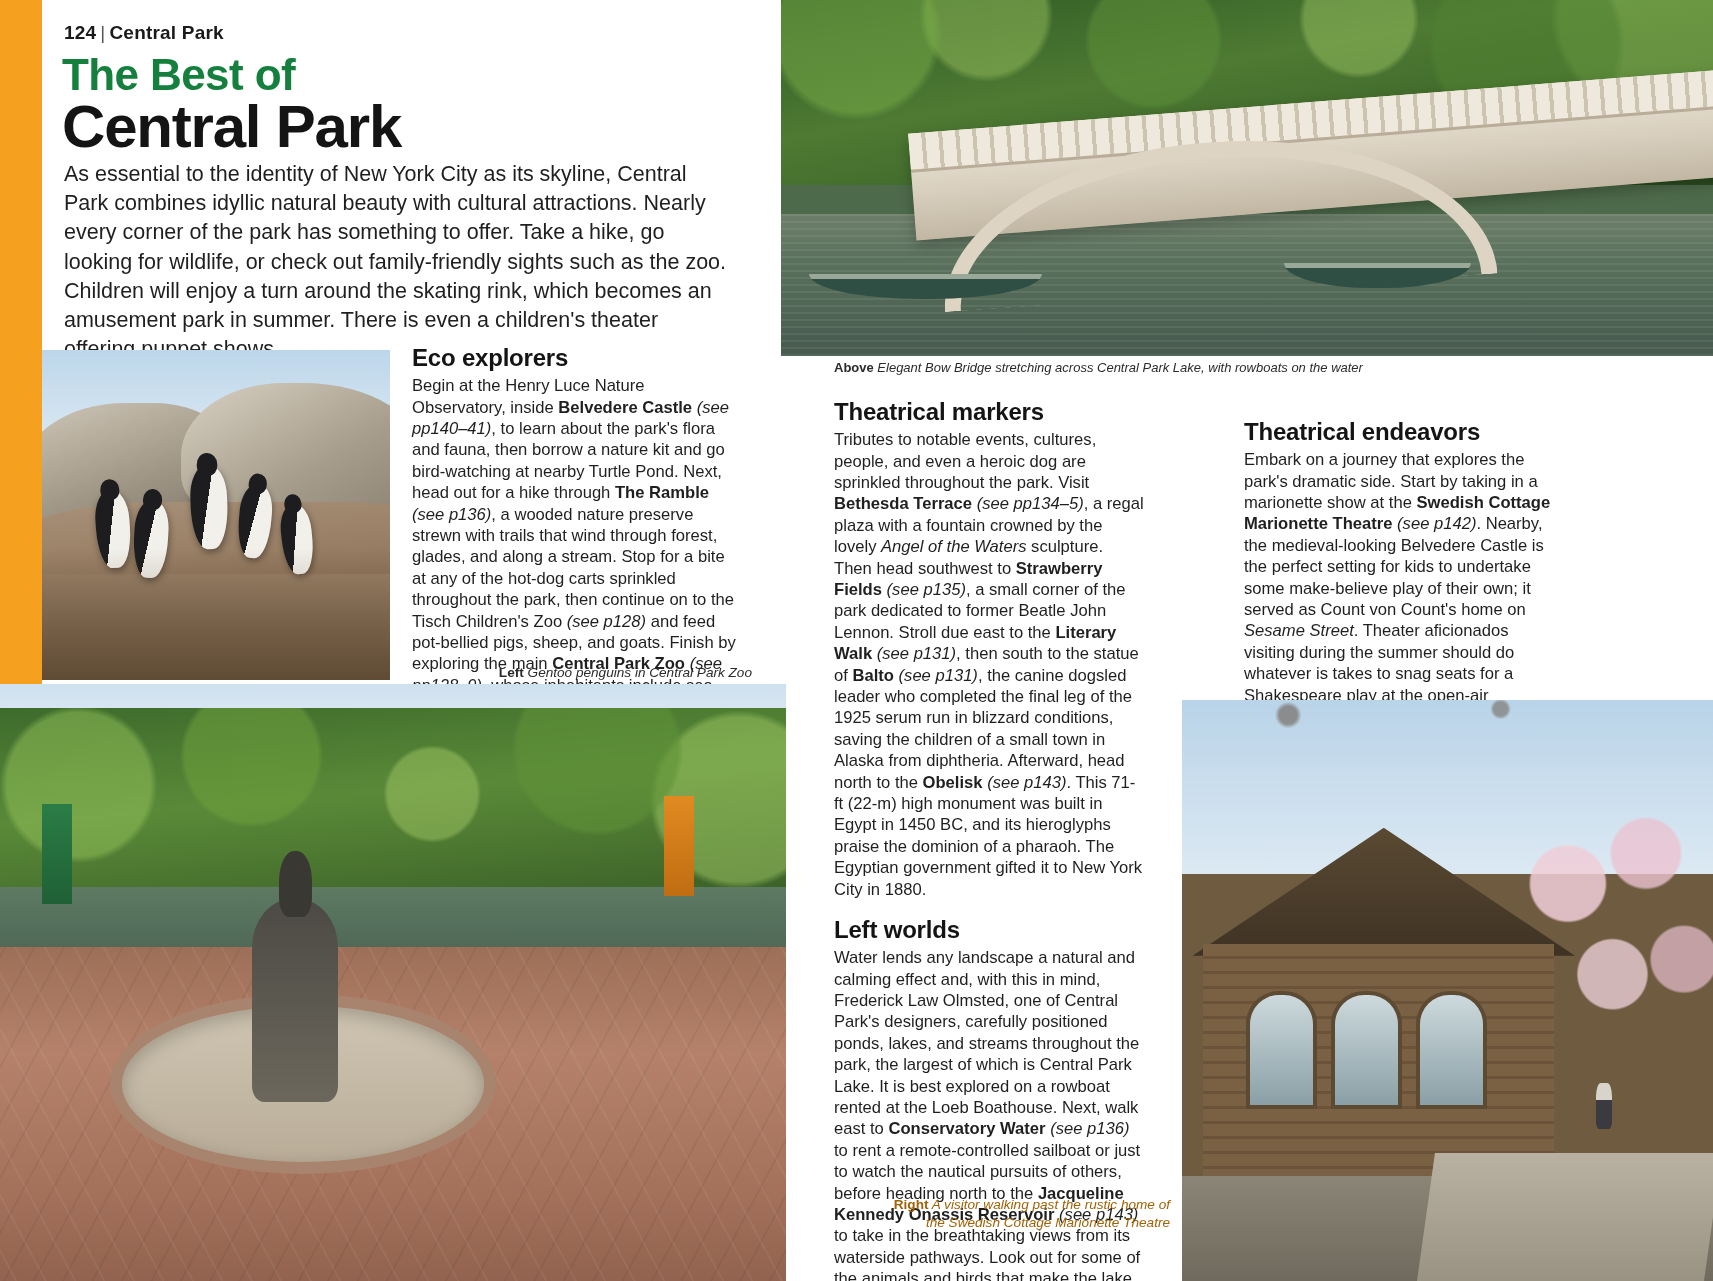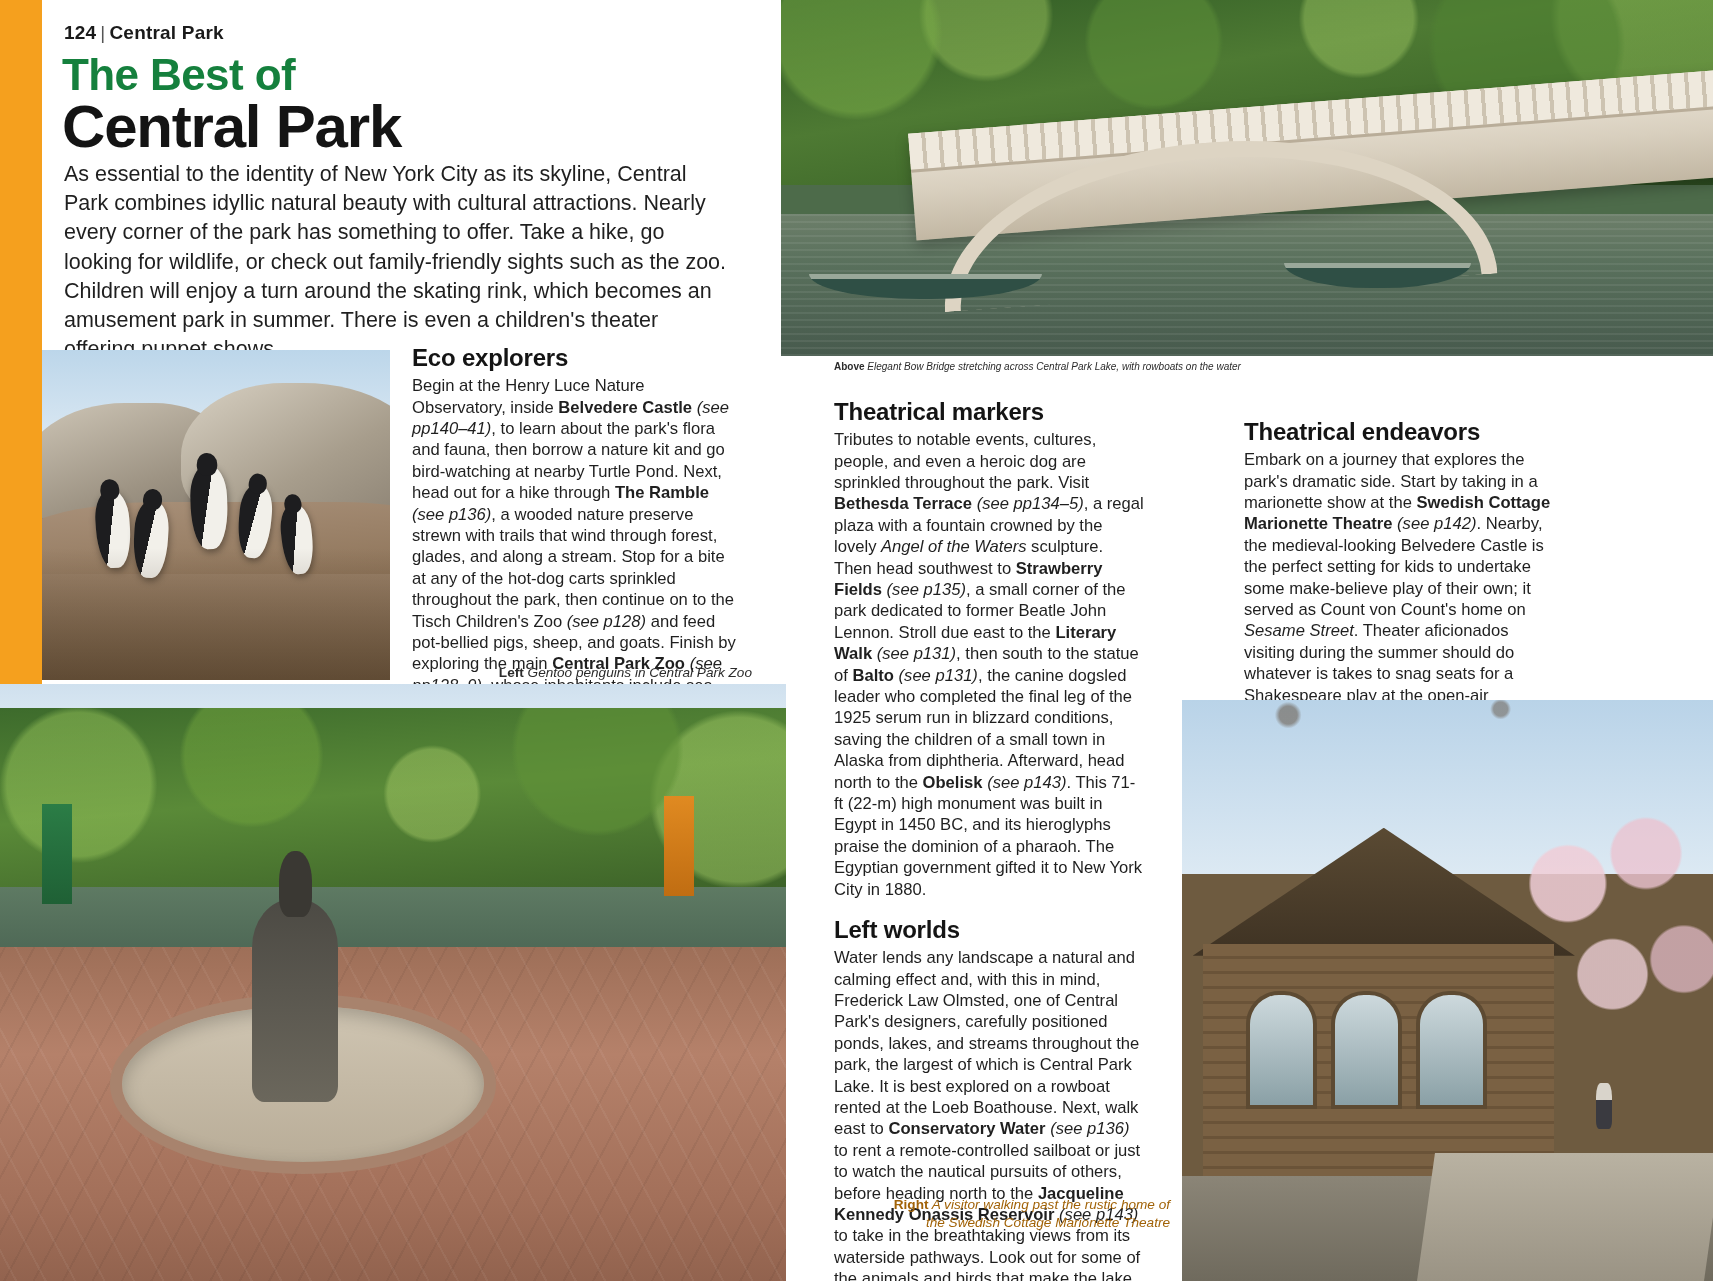--- a/index.html
+++ b/index.html
@@ -135,21 +135,21 @@
   .bb-water{position:absolute;left:0;top:60%;width:100%;height:40%;
     background:linear-gradient(180deg,#6d7f6a,#59705c 35%,#475a4d);}
   .bb-water:before{content:"";position:absolute;inset:0;
     background:repeating-linear-gradient(180deg,rgba(255,255,255,.07) 0 2px,transparent 2px 7px);}
   .boat{position:absolute;height:20px;border-radius:0 0 48% 48%/0 0 100% 100%;}
   .boat.b1{left:3%;top:77%;width:25%;background:#2f4f45;border-top:5px solid #9aa89a;}
   .boat.b2{left:54%;top:74%;width:20%;background:#2f4f45;border-top:5px solid #9aa89a;}
 
   .cap-above{
     position:absolute;left:834px;top:360px;width:700px;
-    font-size:10px;line-height:1.3;font-style:italic;color:#2b2b2b;
+    font-size:13px;line-height:1.3;font-style:italic;color:#2b2b2b;
   }
   .cap-above b{font-style:normal;font-weight:700;}
 
   
   .col-mid{position:absolute;left:834px;top:398px;width:310px;}
   .col-right{position:absolute;left:1244px;top:398px;width:312px;margin-top:20px;}
   .sec-gap{height:16px;}
 
   
   .photo-bethesda{

